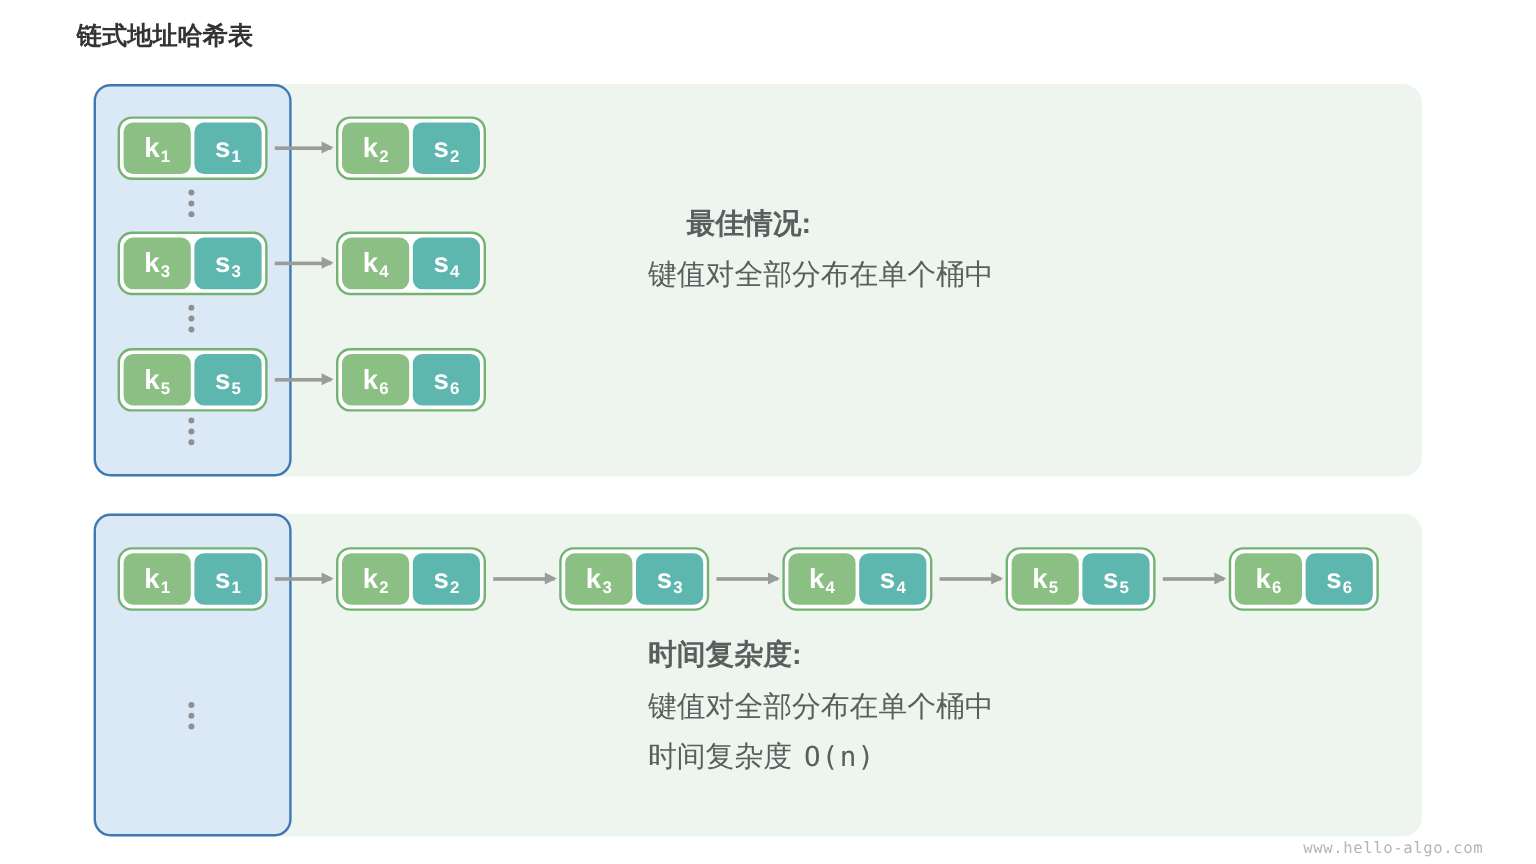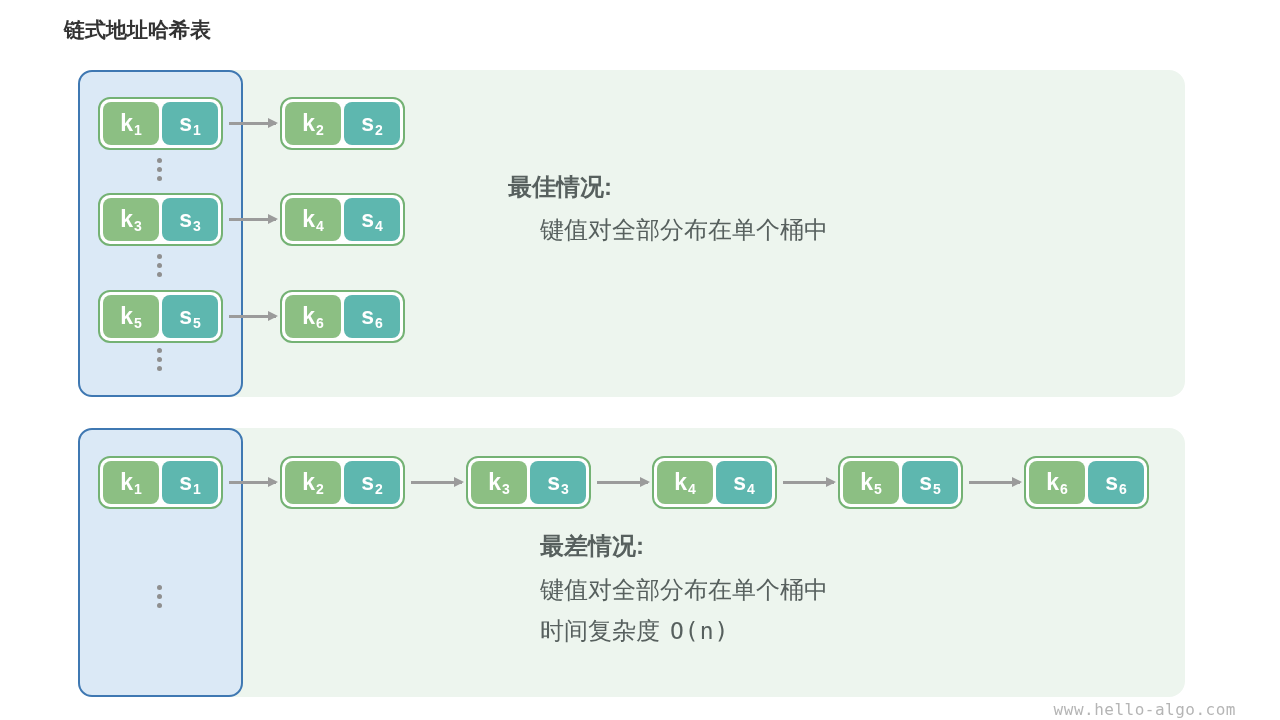--- a/index.html
+++ b/index.html
@@ -42,21 +42,21 @@
   .arrow::after{content:"";position:absolute;right:-2px;top:50%;transform:translateY(-50%);
         border-left:10px solid var(--arrow);border-top:5.5px solid transparent;border-bottom:5.5px solid transparent;}
 
   .dots{position:absolute;display:flex;flex-direction:column;gap:4px;}
   .dot{width:5px;height:5px;border-radius:50%;background:var(--dots);}
 
   .caption{position:absolute;color:var(--text);font-size:24px;line-height:1;}
   .caption.heading{font-weight:700;}
   .mono{font-family:"DejaVu Sans Mono","Liberation Mono",monospace;letter-spacing:1px;margin-left:10px;font-size:23px;}
 
-  .watermark{position:absolute;right:44px;top:700px;font-size:16px;color:var(--watermark-color);
+  .watermark{position:absolute;right:44px;top:700px;font-size:13px;color:var(--watermark-color);
         font-family:"DejaVu Sans Mono","Liberation Mono",monospace;letter-spacing:0.5px;}
 </style>
 </head>
 <body>
 
 <div class="canvas">
 
   <div class="title">链式地址哈希表</div>
 
   <div class="panel panel-top"></div>
@@ -139,21 +139,21 @@
         <span class="sub">6</span>
       </div>
   </div>
 
   <div class="dots" style="left:157px;top:348px">
       <div class="dot"></div>
       <div class="dot"></div>
       <div class="dot"></div>
     </div>
 
-  <div class="caption heading" style="left:508px;top:175px">最佳情况:</div>
+  <div class="caption heading" style="left:572px;top:175px">最佳情况:</div>
   <div class="caption" style="left:540px;top:218px">键值对全部分布在单个桶中</div>
 
   <div class="panel panel-bottom"></div>
   <div class="bucket bucket-bottom"></div>
 
   <div class="pair" style="left:98px;top:456px">
     <div class="cell key">
         <span>k</span>
         <span class="sub">1</span>
       </div>
@@ -222,19 +222,19 @@
         <span class="sub">6</span>
       </div>
   </div>
 
   <div class="dots" style="left:157px;top:585px">
       <div class="dot"></div>
       <div class="dot"></div>
       <div class="dot"></div>
     </div>
 
-  <div class="caption heading" style="left:540px;top:534px">最差情况:</div>
+  <div class="caption heading" style="left:540px;top:534px">时间复杂度:</div>
   <div class="caption" style="left:540px;top:619px"><span>时间复杂度</span><span class="mono">O(n)</span></div>
   <div class="caption" style="left:540px;top:578px">键值对全部分布在单个桶中</div>
 
   <div class="watermark">www.hello-algo.com</div>
 
 </div>
 
 </body></html>

